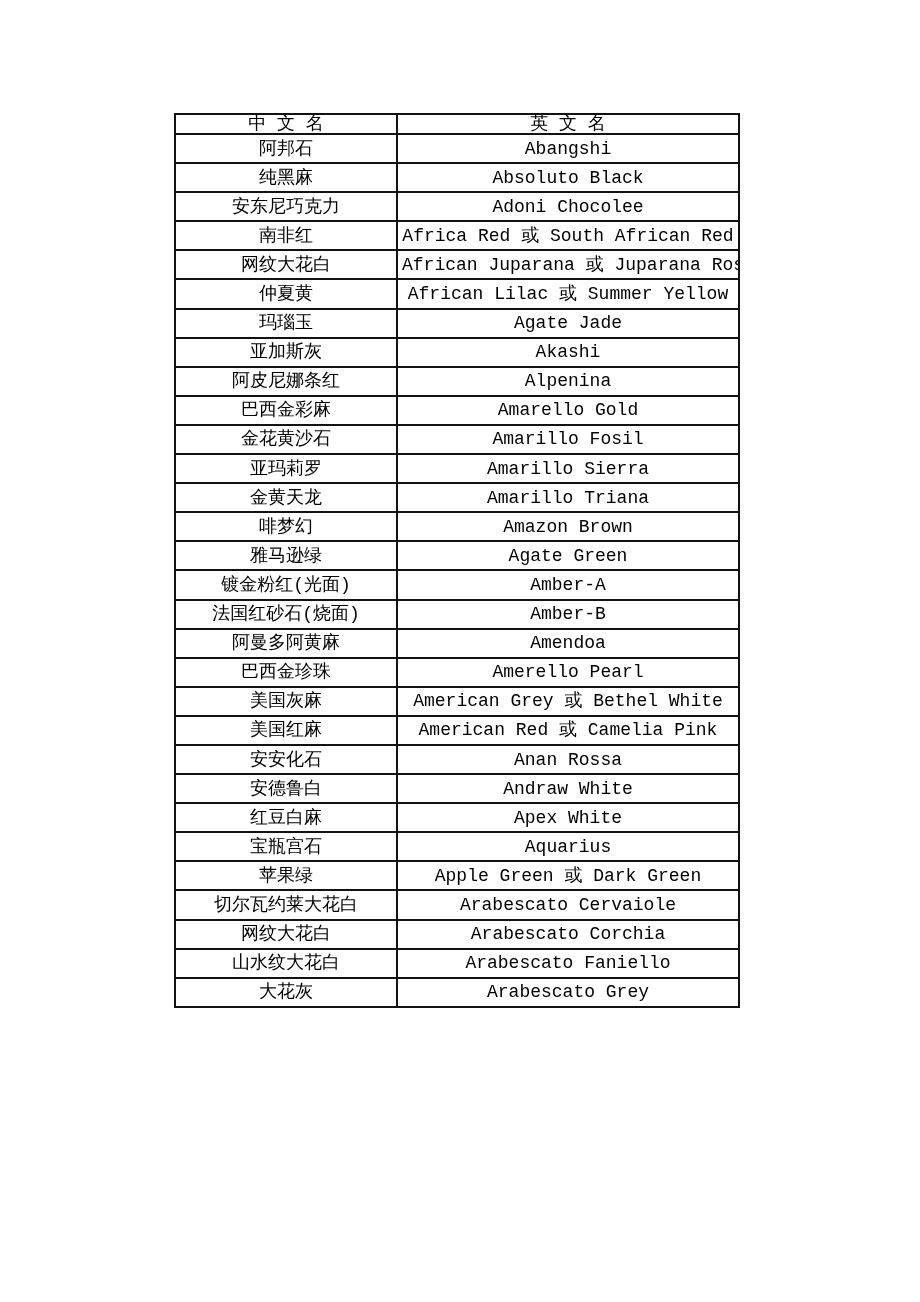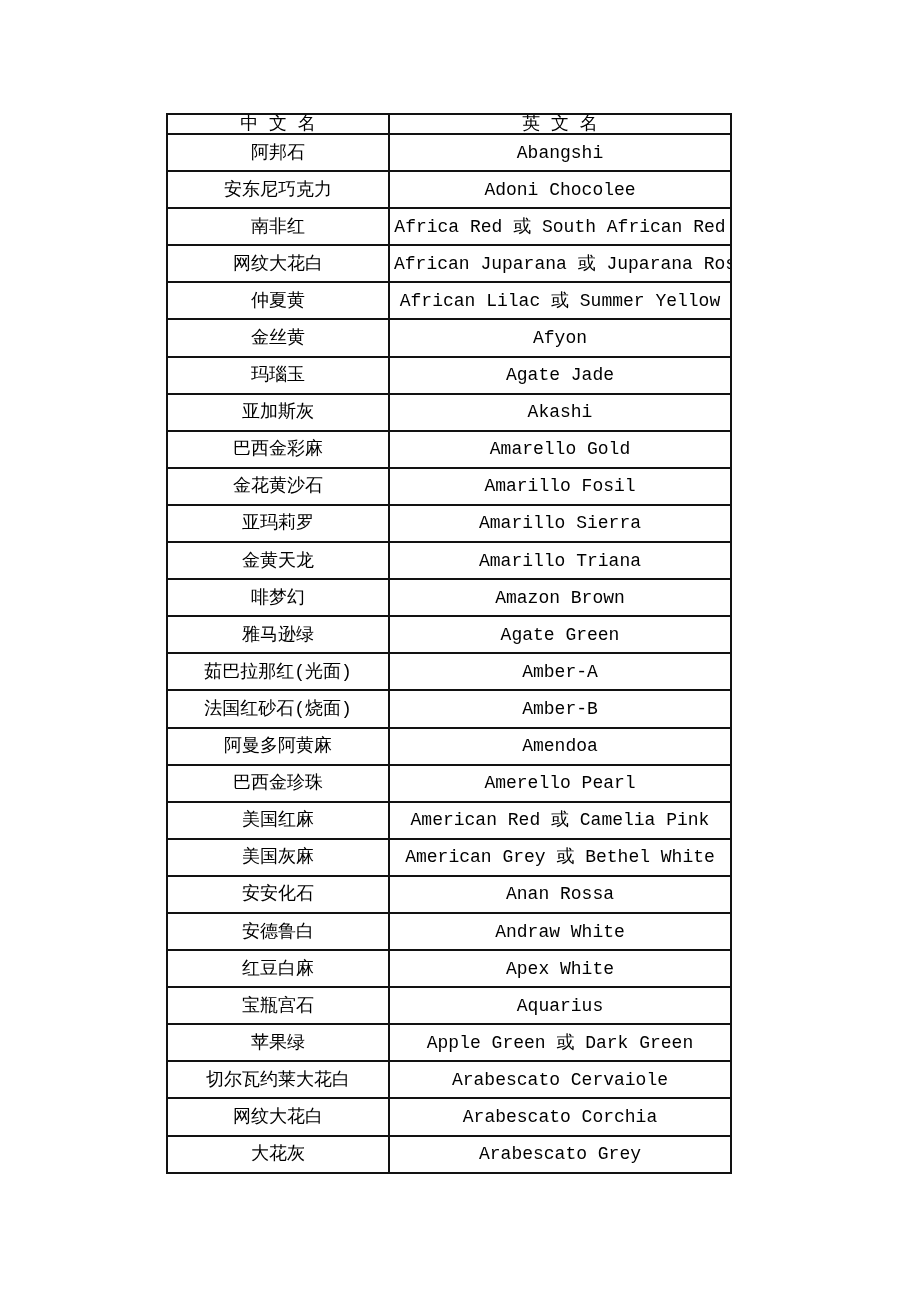--- a/index.html
+++ b/index.html
@@ -9,24 +9,24 @@
   body {
     width: 920px;
     height: 1302px;
     background: #ffffff;
     position: relative;
     font-family: "Liberation Mono", "DejaVu Sans Mono", monospace;
     color: #000000;
   }
   .doc-table {
     position: absolute;
-    left: 166px;
+    left: 174px;
     top: 113px;
     width: 564px;
-    height: 1061px;
+    height: 895px;
     border-collapse: collapse;
     table-layout: fixed;
   }
   .doc-table th,
   .doc-table td {
     border: 2px solid #121212;
     padding: 0 4px;
     text-align: center;
     vertical-align: middle;
     font-size: 18px;
@@ -51,46 +51,50 @@
       <th>中 文 名</th>
       <th>英 文 名</th>
     </tr>
   </thead>
   <tbody>
       <tr>
         <td>阿邦石</td>
         <td>Abangshi</td>
       </tr>
       <tr>
+        <td>纯黑麻</td>
+        <td>Absoluto Black</td>
+      </tr>
+      <tr>
         <td>安东尼巧克力</td>
         <td>Adoni Chocolee</td>
       </tr>
       <tr>
         <td>南非红</td>
         <td>Africa Red 或 South African Red</td>
       </tr>
       <tr>
         <td>网纹大花白</td>
         <td>African Juparana 或 Juparana Rossa</td>
       </tr>
       <tr>
         <td>仲夏黄</td>
         <td>African Lilac 或 Summer Yellow</td>
       </tr>
       <tr>
-        <td>金丝黄</td>
-        <td>Afyon</td>
-      </tr>
-      <tr>
         <td>玛瑙玉</td>
         <td>Agate Jade</td>
       </tr>
       <tr>
         <td>亚加斯灰</td>
         <td>Akashi</td>
+      </tr>
+      <tr>
+        <td>阿皮尼娜条红</td>
+        <td>Alpenina</td>
       </tr>
       <tr>
         <td>巴西金彩麻</td>
         <td>Amarello Gold</td>
       </tr>
       <tr>
         <td>金花黄沙石</td>
         <td>Amarillo Fosil</td>
       </tr>
       <tr>
@@ -103,42 +107,42 @@
       </tr>
       <tr>
         <td>啡梦幻</td>
         <td>Amazon Brown</td>
       </tr>
       <tr>
         <td>雅马逊绿</td>
         <td>Agate Green</td>
       </tr>
       <tr>
-        <td>茹巴拉那红(光面)</td>
+        <td>镀金粉红(光面)</td>
         <td>Amber-A</td>
       </tr>
       <tr>
         <td>法国红砂石(烧面)</td>
         <td>Amber-B</td>
       </tr>
       <tr>
         <td>阿曼多阿黄麻</td>
         <td>Amendoa</td>
       </tr>
       <tr>
         <td>巴西金珍珠</td>
         <td>Amerello Pearl</td>
       </tr>
       <tr>
+        <td>美国灰麻</td>
+        <td>American Grey 或 Bethel White</td>
+      </tr>
+      <tr>
         <td>美国红麻</td>
         <td>American Red 或 Camelia Pink</td>
-      </tr>
-      <tr>
-        <td>美国灰麻</td>
-        <td>American Grey 或 Bethel White</td>
       </tr>
       <tr>
         <td>安安化石</td>
         <td>Anan Rossa</td>
       </tr>
       <tr>
         <td>安德鲁白</td>
         <td>Andraw White</td>
       </tr>
       <tr>
@@ -155,17 +159,21 @@
       </tr>
       <tr>
         <td>切尔瓦约莱大花白</td>
         <td>Arabescato Cervaiole</td>
       </tr>
       <tr>
         <td>网纹大花白</td>
         <td>Arabescato Corchia</td>
       </tr>
       <tr>
+        <td>山水纹大花白</td>
+        <td>Arabescato Faniello</td>
+      </tr>
+      <tr>
         <td>大花灰</td>
         <td>Arabescato Grey</td>
       </tr>
     </tbody>
 </table>
 
 </body></html>

